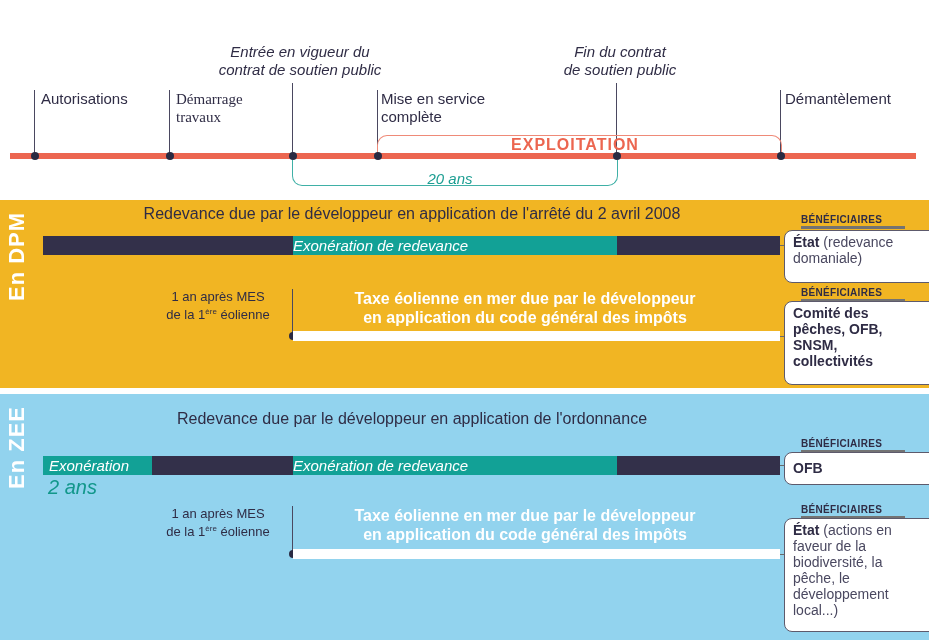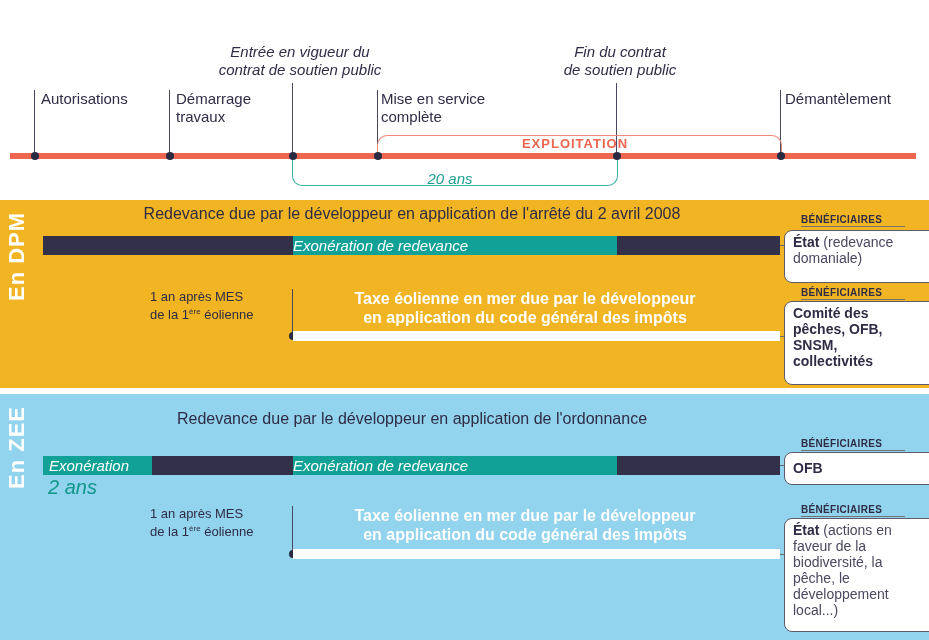--- a/index.html
+++ b/index.html
@@ -6,58 +6,58 @@
   body { width:929px; height:640px; position:relative; overflow:hidden; background:#ffffff;
          font-family:"Liberation Sans", "DejaVu Sans", sans-serif; color:#2f2c45; }
   .ms-label { position:absolute; font-size:15px; line-height:18px; color:#2f2c45; white-space:nowrap; }
   .ms-label.center { text-align:center;font-style:italic; }
   .tick { position:absolute; width:1px; background:#4a4860; }
   .dot { position:absolute; width:8px; height:8px; border-radius:50%; background:#2a2a42; }
   .timeline-bar { position:absolute; left:10px; top:153px; width:906px; height:6px; background:#ec6650; }
   .exploit-bracket { position:absolute; left:377px; top:135px; width:403px; height:18px;
          border:1px solid #ef8a78; border-bottom:none; border-radius:10px 10px 0 0; }
   .exploit-label { position:absolute; left:470px; top:136px; width:210px; text-align:center;
-         font-size:13px; font-weight:bold; letter-spacing:1px; color:#ec6650; }
+         font-size:16px; font-weight:bold; letter-spacing:1px; color:#ec6650; }
   .years-bracket { position:absolute; left:292px; top:160px; width:324px; height:25px;
          border:1px solid #3fb0a6; border-top:none; border-radius:0 0 10px 10px; }
   .years-label { position:absolute; left:380px; top:170px; width:140px; text-align:center;
          font-size:15px; font-style:italic; color:#1d9e92; }
 
   .zone { position:absolute; left:0; width:929px; }
   .zone.dpm { top:200px; height:188px; background:#f1b523; }
   .zone.zee { top:394px; height:246px; background:#92d3ee; }
   .zone-title { position:absolute; left:4px; width:34px; color:#ffffff; font-weight:bold;
          font-size:22px; letter-spacing:1px; writing-mode:vertical-rl; transform:rotate(180deg);
          text-align:right; }
   .heading { position:absolute; font-size:16px; line-height:19px; color:#2f2c45; text-align:center; }
   .bar { position:absolute; height:19px; }
   .bar.dark { background:#33304a; }
   .bar.teal { background:#12a196; color:#ffffff; font-style:italic; font-size:15px; line-height:19px; text-align:left; }
   .bar.teal.left { text-align:left; padding-left:6px; box-sizing:border-box; }
   .white-bar { position:absolute; height:10px; background:#ffffff; }
-  .mes-label { position:absolute; font-size:13px; line-height:15px; color:#2f2c45; text-align:left; white-space:nowrap; }
+  .mes-label { position:absolute; font-size:13px; line-height:15px; color:#2f2c45; text-align:center; white-space:nowrap; }
   .mes-label sup { font-size:8px; }
   .tax-heading { position:absolute; font-size:16px; line-height:19px; color:#ffffff; text-align:center; font-weight:bold; }
   .sub-note { position:absolute; font-size:20px; font-style:italic; color:#12978b; }
   .connector { position:absolute; height:1px; background:#6a6a6a; }
   .benef-title { position:absolute; left:801px; font-size:10px; font-weight:bold; letter-spacing:0.3px;
-         color:#2f2c45; width:104px; border-bottom:1px solid #737373; padding-bottom:1px; }
+         color:#2f2c45; width:104px; border-bottom:3px solid #737373; padding-bottom:1px; }
   .benef-box { position:absolute; left:784px; width:160px; background:#ffffff;
          border:1px solid #5d5a6c; border-radius:8px 0 0 8px; box-sizing:border-box;
          padding:3px 8px; font-size:14px; line-height:16px; color:#4a4860; }
   .benef-box .strong { font-weight:bold; color:#2f2c45; }
   .benef-box.boldall { font-weight:bold; color:#2f2c45; }
 </style>
 </head>
 <body>
 
 <div>
 
   <div class="ms-label" style="left:41px; top:90px;">Autorisations</div>
-  <div class="ms-label" style="left:176px; top:90px;">
+  <div class="ms-label" style="left:176px; top:90px;font-family:Liberation Serif, serif;">
     <div>Démarrage</div>
     <div>travaux</div>
   </div>
   <div class="ms-label center" style="left:190px; top:43px; width:220px;">
     <div>Entrée en vigueur du</div>
     <div>contrat de soutien public</div>
   </div>
   <div class="ms-label" style="left:381px; top:90px;">
     <div>Mise en service</div>
     <div>complète</div>

